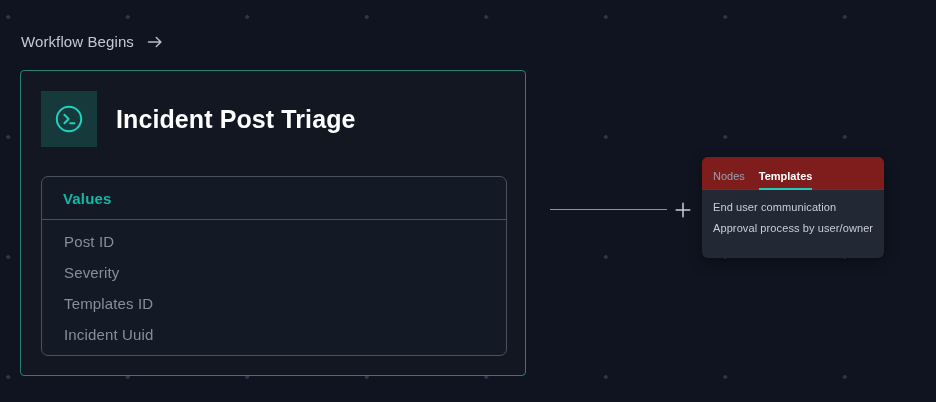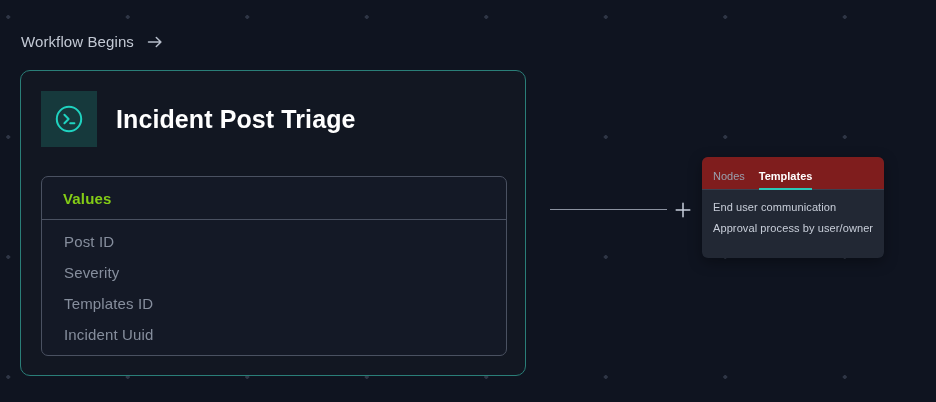--- a/index.html
+++ b/index.html
@@ -52,21 +52,21 @@
 
   
   .node-card {
     position: absolute;
     left: 20px;
     top: 70px;
     width: 506px;
     height: 306px;
     box-sizing: border-box;
     border: 1px solid #2a7e78;
-    border-radius: 10px;
+    border-radius: 4px;
     background: #121722;
   }
 
   .node-head {
     position: absolute;
     left: 20px;
     top: 20px;
     display: flex;
     align-items: center;
     gap: 19px;
@@ -107,21 +107,21 @@
     height: 43px;
     box-sizing: border-box;
     border-bottom: 1px solid #4a5161;
     display: flex;
     align-items: center;
     padding-left: 21px;
   }
   .values-header-label {
     font-size: 15px;
     font-weight: bold;
-    color: #84cc16;
+    color: #14b8a6;
     letter-spacing: 0.15px;
   }
   .values-body {
     padding: 14px 0 0 22px;
   }
   .value-row {
     font-size: 15px;
     color: #868e9d;
     letter-spacing: 0.15px;
     line-height: 16px;

